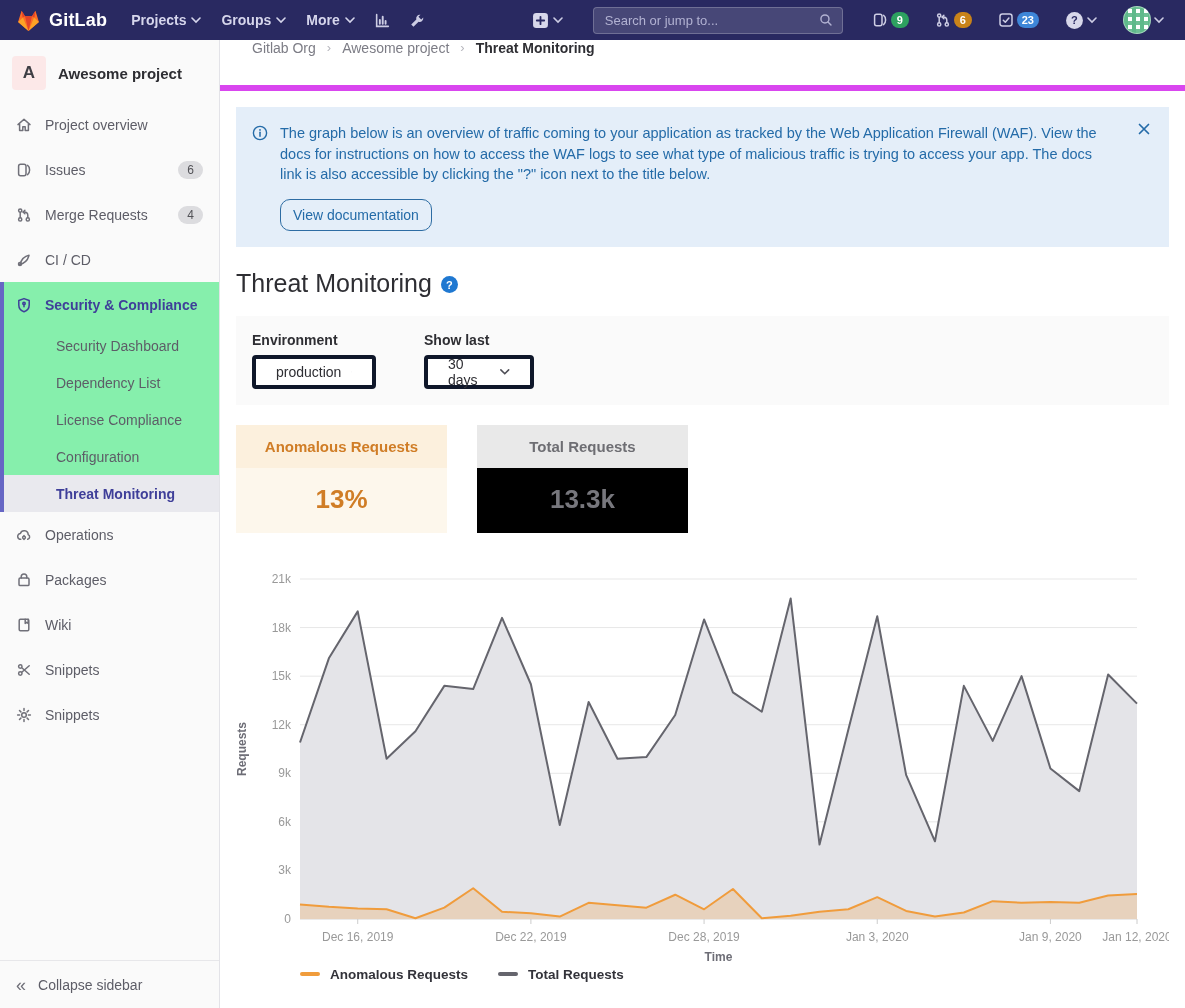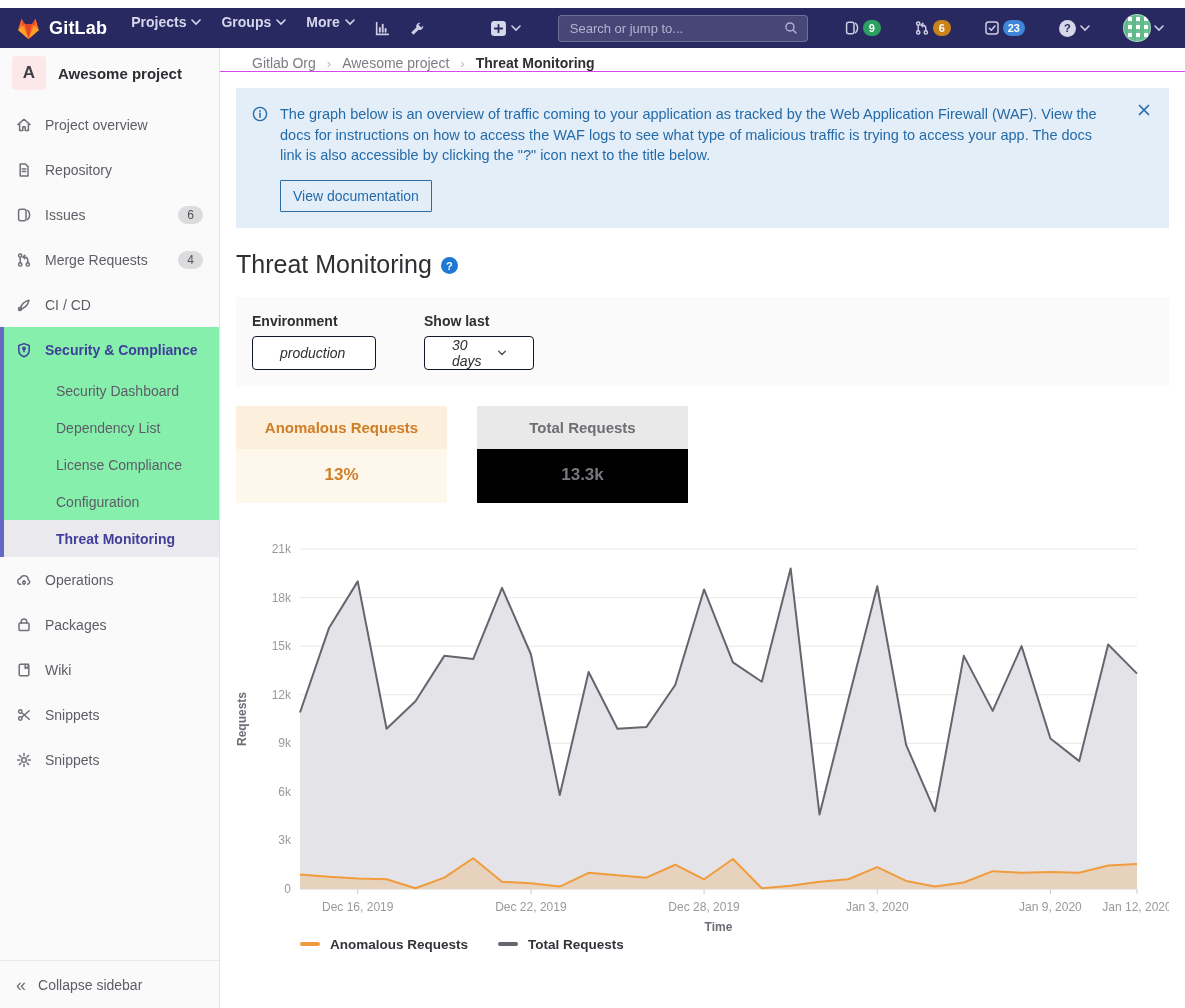--- a/index.html
+++ b/index.html
@@ -6,31 +6,31 @@
   html,body { margin:0; padding:0; }
   body {
     width:1185px; height:1008px; overflow:hidden;
     font-family:"Liberation Sans", sans-serif;
     background:#fff; color:#303035;
   }
   svg { display:block; }
 
   
   .navbar{
-    position:fixed; top:8px; left:0; width:1185px; height:40px;
-    background:#292961; display:flex; 
+    position:fixed; top:0; left:0; width:1185px; height:40px;
+    background:#292961; display:flex; align-items:center;
     padding:0 16px; z-index:20;
   }
   .brand{ display:flex; align-items:center; gap:8px; margin-right:14px; cursor:pointer; }
   .brand-name{ color:#fff; font-size:18px; font-weight:700; letter-spacing:.2px; }
   .nav-menu{ display:flex; align-items:center; gap:5px; color:#d6d6ec; font-weight:700;
     font-size:14px; padding:0 10px; height:28px; cursor:pointer; }
   .nav-menu svg, .nav-icon-btn svg{ flex:none; }
   .nav-icon-btn{ display:flex; align-items:center; padding:0 9px; height:40px; cursor:pointer; }
-  .nav-right{ margin-left:auto; display:flex; align-items:center; gap:23px; }
+  .nav-right{ margin-left:auto; display:flex; align-items:center; gap:16px; }
   .plus-menu{ display:flex; align-items:center; gap:4px; padding:0 6px; cursor:pointer; }
   .search-box{
     width:250px; height:27px; background:rgba(255,255,255,.14);
     border:1px solid rgba(255,255,255,.22); border-radius:4px;
     display:flex; align-items:center; padding:0 9px; margin:0 8px;
   }
   .search-input{ flex:1; background:transparent; border:none; outline:none;
     color:#e4e4f2; font-size:13px; min-width:0; }
   .search-input::placeholder{ color:#b2b2d2; }
   .nav-counter{ display:flex; align-items:center; gap:3px; padding:0 5px; cursor:pointer; }
@@ -67,53 +67,53 @@
   .section .sb-item.section-head{ font-weight:700; color:#3f3f99; }
   .sub-item{ display:flex; align-items:center; padding-left:56px; height:37px;
     font-size:14px; color:#5d5d67; cursor:pointer; }
   .sub-item.active{ background:#e9e9ee; font-weight:700; color:#3f3f99; }
   .collapse-row{ border-top:1px solid #e7e7ea; height:48px; display:flex; align-items:center;
     gap:12px; padding:0 16px; color:#5d5d67; font-size:14px; cursor:pointer; background:#fafafa; }
   .collapse-chevrons{ font-size:18px; color:#707079; line-height:1; }
 
   
   .main{ margin-left:220px; padding-top:40px; }
-  .breadcrumb-bar{ height:32px; display:flex; align-items:flex-end; padding:0 32px;
-    border-bottom:1px solid #d946ef; font-size:14px; color:#7c7c85; background:#fff; }
+  .breadcrumb-bar{ height:51px; display:flex; align-items:flex-start; padding:0 32px;
+    border-bottom:6px solid #d946ef; font-size:14px; color:#7c7c85; background:#fff; }
   .crumb{ cursor:pointer; }
   .crumb-sep{ margin:0 11px; color:#b6b6bd; font-size:13px; }
   .crumb.current{ color:#2e2e33; font-weight:700; cursor:default; }
   .content{ padding:16px; }
 
   .alert{ background:#e4eef9; color:#246ba8; padding:16px; position:relative;
     font-size:14.5px; line-height:1.42; }
   .alert-body{ margin:0 44px 0 28px; }
   .alert-info-icon{ position:absolute; left:16px; top:18px; }
   .alert-close{ position:absolute; right:16px; top:13px; cursor:pointer; padding:3px; }
   .alert-btn{ margin:14px 0 0 28px; display:inline-block; background:transparent;
-    border:1px solid #2d6ca3; color:#246ba8; border-radius:1px; padding:7px 12px;
+    border:1px solid #2d6ca3; color:#246ba8; border-radius:10px; padding:7px 12px;
     font-size:14px; font-family:inherit; cursor:pointer; }
 
   .page-title-row{ display:flex; align-items:center; gap:9px; margin:22px 0 18px; }
   .page-title{ font-size:25px; font-weight:400; color:#2e2e33; margin:0; }
   .help-badge{ width:17px; height:17px; border-radius:50%; background:#1f78d1; color:#fff;
     font-size:11px; font-weight:700; display:flex; align-items:center; justify-content:center;
     cursor:pointer; margin-top:3px; }
 
   .filters{ background:#fafafa; padding:16px; display:flex; gap:48px; }
   .filter-label{ display:block; font-weight:700; font-size:14px; color:#2e2e33; margin-bottom:7px; }
-  .select-box{ background:#fff; border:1px solid #0f172a; border-radius:4px; height:34px;
+  .select-box{ background:#fff; border:4px solid #0f172a; border-radius:4px; height:34px;
     display:flex; align-items:center; justify-content:space-between; gap:10px;
-    padding:0 27px; font-size:14px; color:#2e2e33; cursor:pointer;font-style:italic; }
+    padding:0 20px; font-size:14px; color:#2e2e33; cursor:pointer; }
   .w-env{ width:124px; } .w-days{ width:110px; }
 
   .stats{ display:flex; gap:30px; margin-top:20px; }
   .stat-card{ width:211px; text-align:center; }
   .stat-head{ padding:13px 8px; font-weight:700; font-size:15px; }
-  .stat-value{ padding:16px 8px 18px; font-weight:700; font-size:17px; }
+  .stat-value{ padding:16px 8px 18px; font-weight:700; font-size:26px; }
   .stat-orange .stat-head{ background:#fcf0dd; color:#d07d26; }
   .stat-orange .stat-value{ background:#fdf7ec; color:#d07d26; }
   .stat-gray .stat-head{ background:#e9e9e9; color:#6e6e73; }
   .stat-gray .stat-value{ background:#000000; color:#77777d; }
 
   .chart-wrap{ margin-top:30px; }
   .legend{ display:flex; gap:30px; margin:4px 0 0 64px; }
   .legend-item{ display:flex; align-items:center; gap:10px; font-weight:700;
     font-size:13.5px; color:#33333a; cursor:pointer; }
   .legend-swatch{ width:20px; height:4px; border-radius:2px; }
@@ -234,27 +234,20 @@
       <span class="project-avatar">A</span>
       <span class="project-name">Awesome project</span>
     </div>
 
     <div class="sb-item">
       <svg width="16" height="16" viewBox="0 0 16 16" fill="none" stroke="#707079" stroke-width="1.5" stroke-linecap="round" stroke-linejoin="round">
           <path d="M2 7.6L8 2.2l6 5.4"></path>
           <path d="M3.6 7.2v6.3h3.2V9.8h2.4v3.7h3.2V7.2"></path>
         </svg>
       <span class="label">Project overview</span>
-    </div>
-    <div class="sb-item">
-      <svg width="16" height="16" viewBox="0 0 16 16" fill="none" stroke="#707079" stroke-width="1.5" stroke-linecap="round" stroke-linejoin="round">
-          <path d="M4.2 2h5.2L12 4.6v9.4H4.2z"></path>
-          <path d="M6.2 7h3.6M6.2 9.6h3.6"></path>
-        </svg>
-      <span class="label">Repository</span>
     </div>
     <div class="sb-item">
       <svg width="16" height="16" viewBox="0 0 16 16">
           <rect x="2.6" y="2.2" width="7.4" height="11.6" rx="2" fill="none" stroke="#707079" stroke-width="1.5"></rect>
           <path d="M11.6 3.4c1.3.9 2 2.6 2 4.6s-.7 3.7-2 4.6" fill="none" stroke="#707079" stroke-width="1.5" stroke-linecap="round"></path>
         </svg>
       <span class="label">Issues</span>
       <span class="count-badge">6</span>
     </div>
     <div class="sb-item">

